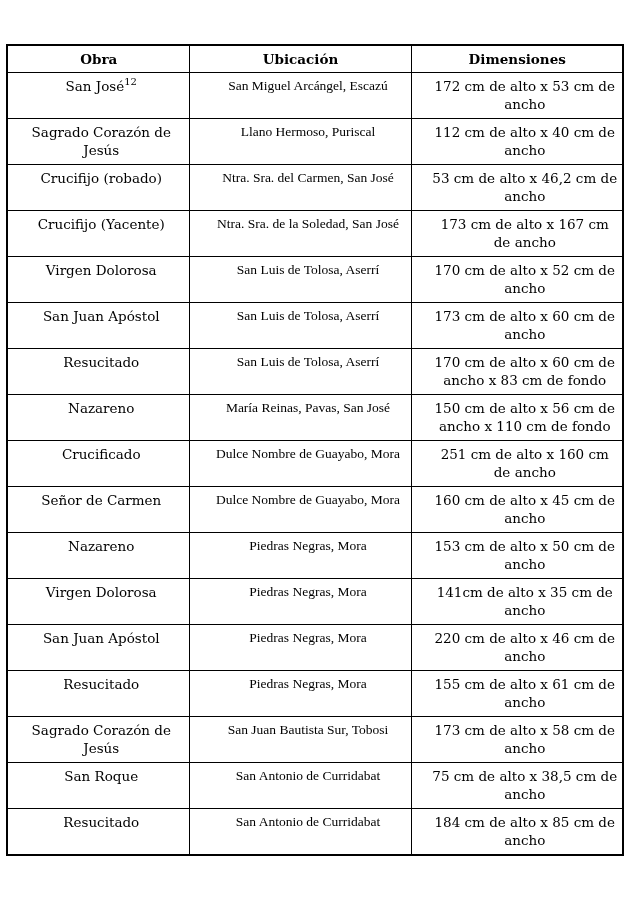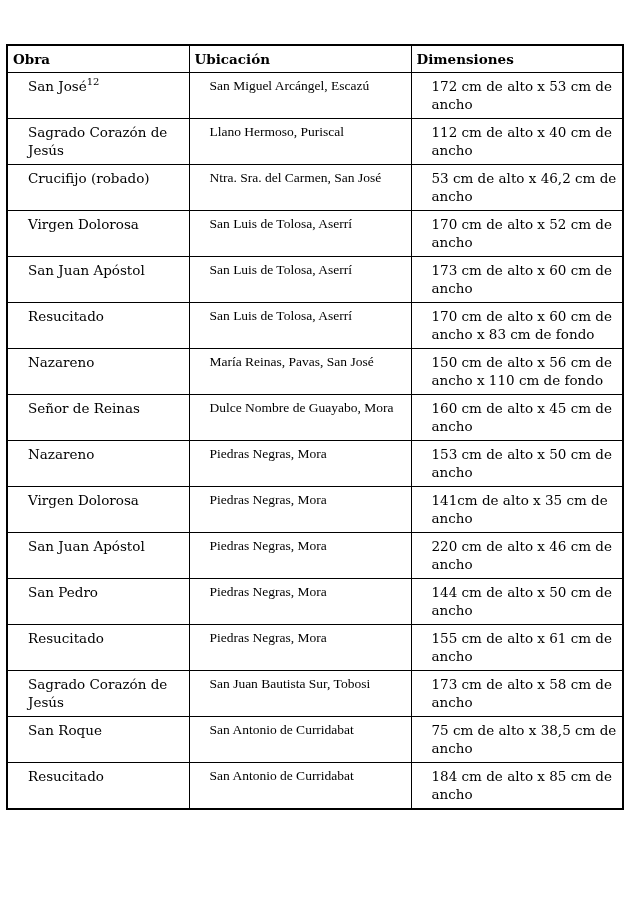--- a/index.html
+++ b/index.html
@@ -18,21 +18,21 @@
     table-layout: fixed;
     width: 616px;
     border: 2px solid #000000;
   }
   col.c1 { width: 182px; }
   col.c2 { width: 222px; }
   col.c3 { width: 212px; }
   th, td {
     border: 1px solid #000000;
     vertical-align: top;
-    text-align: left;
+    text-align: center;
     overflow: hidden;
   }
   th {
     font-weight: bold;
     padding: 4px 4px 4px 5px;
     font-size: 13.5px;
   }
   td {
     padding: 4px 4px 5px 20px;
   }
@@ -73,63 +73,68 @@
         <td class="obra"><span>Sagrado Corazón de Jesús</span></td>
         <td class="ubic"><span>Llano Hermoso, Puriscal</span></td>
         <td class="dim"><span>112 cm de alto x 40 cm de ancho</span></td>
       </tr>
       <tr>
         <td class="obra"><span>Crucifijo (robado)</span></td>
         <td class="ubic"><span>Ntra. Sra. del Carmen, San José</span></td>
         <td class="dim"><span>53 cm de alto x 46,2 cm de ancho</span></td>
       </tr>
       <tr>
+        <td class="obra"><span>Crucifijo (Yacente)</span></td>
+        <td class="ubic"><span>Ntra. Sra. de la Soledad, San José</span></td>
+        <td class="dim"><span>173 cm de alto x 167 cm de ancho</span></td>
+      </tr>
+      <tr>
         <td class="obra"><span>Virgen Dolorosa</span></td>
         <td class="ubic"><span>San Luis de Tolosa, Aserrí</span></td>
         <td class="dim"><span>170 cm de alto x 52 cm de ancho</span></td>
       </tr>
       <tr>
         <td class="obra"><span>San Juan Apóstol</span></td>
         <td class="ubic"><span>San Luis de Tolosa, Aserrí</span></td>
         <td class="dim"><span>173 cm de alto x 60 cm de ancho</span></td>
       </tr>
       <tr>
         <td class="obra"><span>Resucitado</span></td>
         <td class="ubic"><span>San Luis de Tolosa, Aserrí</span></td>
         <td class="dim"><span>170 cm de alto x 60 cm de ancho x 83 cm de fondo</span></td>
       </tr>
       <tr>
         <td class="obra"><span>Nazareno</span></td>
         <td class="ubic"><span>María Reinas, Pavas, San José</span></td>
         <td class="dim"><span>150 cm de alto x 56 cm de ancho x 110 cm de fondo</span></td>
       </tr>
       <tr>
-        <td class="obra"><span>Señor de Reinas</span></td>
+        <td class="obra"><span>Crucificado</span></td>
+        <td class="ubic"><span>Dulce Nombre de Guayabo, Mora</span></td>
+        <td class="dim"><span>251 cm de alto x 160 cm de ancho</span></td>
+      </tr>
+      <tr>
+        <td class="obra"><span>Señor de Carmen</span></td>
         <td class="ubic"><span>Dulce Nombre de Guayabo, Mora</span></td>
         <td class="dim"><span>160 cm de alto x 45 cm de ancho</span></td>
       </tr>
       <tr>
         <td class="obra"><span>Nazareno</span></td>
         <td class="ubic"><span>Piedras Negras, Mora</span></td>
         <td class="dim"><span>153 cm de alto x 50 cm de ancho</span></td>
       </tr>
       <tr>
         <td class="obra"><span>Virgen Dolorosa</span></td>
         <td class="ubic"><span>Piedras Negras, Mora</span></td>
         <td class="dim"><span>141cm de alto x 35 cm de ancho</span></td>
       </tr>
       <tr>
         <td class="obra"><span>San Juan Apóstol</span></td>
         <td class="ubic"><span>Piedras Negras, Mora</span></td>
         <td class="dim"><span>220 cm de alto x 46 cm de ancho</span></td>
-      </tr>
-      <tr>
-        <td class="obra"><span>San Pedro</span></td>
-        <td class="ubic"><span>Piedras Negras, Mora</span></td>
-        <td class="dim"><span>144 cm de alto x 50 cm de ancho</span></td>
       </tr>
       <tr>
         <td class="obra"><span>Resucitado</span></td>
         <td class="ubic"><span>Piedras Negras, Mora</span></td>
         <td class="dim"><span>155 cm de alto x 61 cm de ancho</span></td>
       </tr>
       <tr>
         <td class="obra"><span>Sagrado Corazón de Jesús</span></td>
         <td class="ubic"><span>San Juan Bautista Sur, Tobosi</span></td>
         <td class="dim"><span>173 cm de alto x 58 cm de ancho</span></td>

